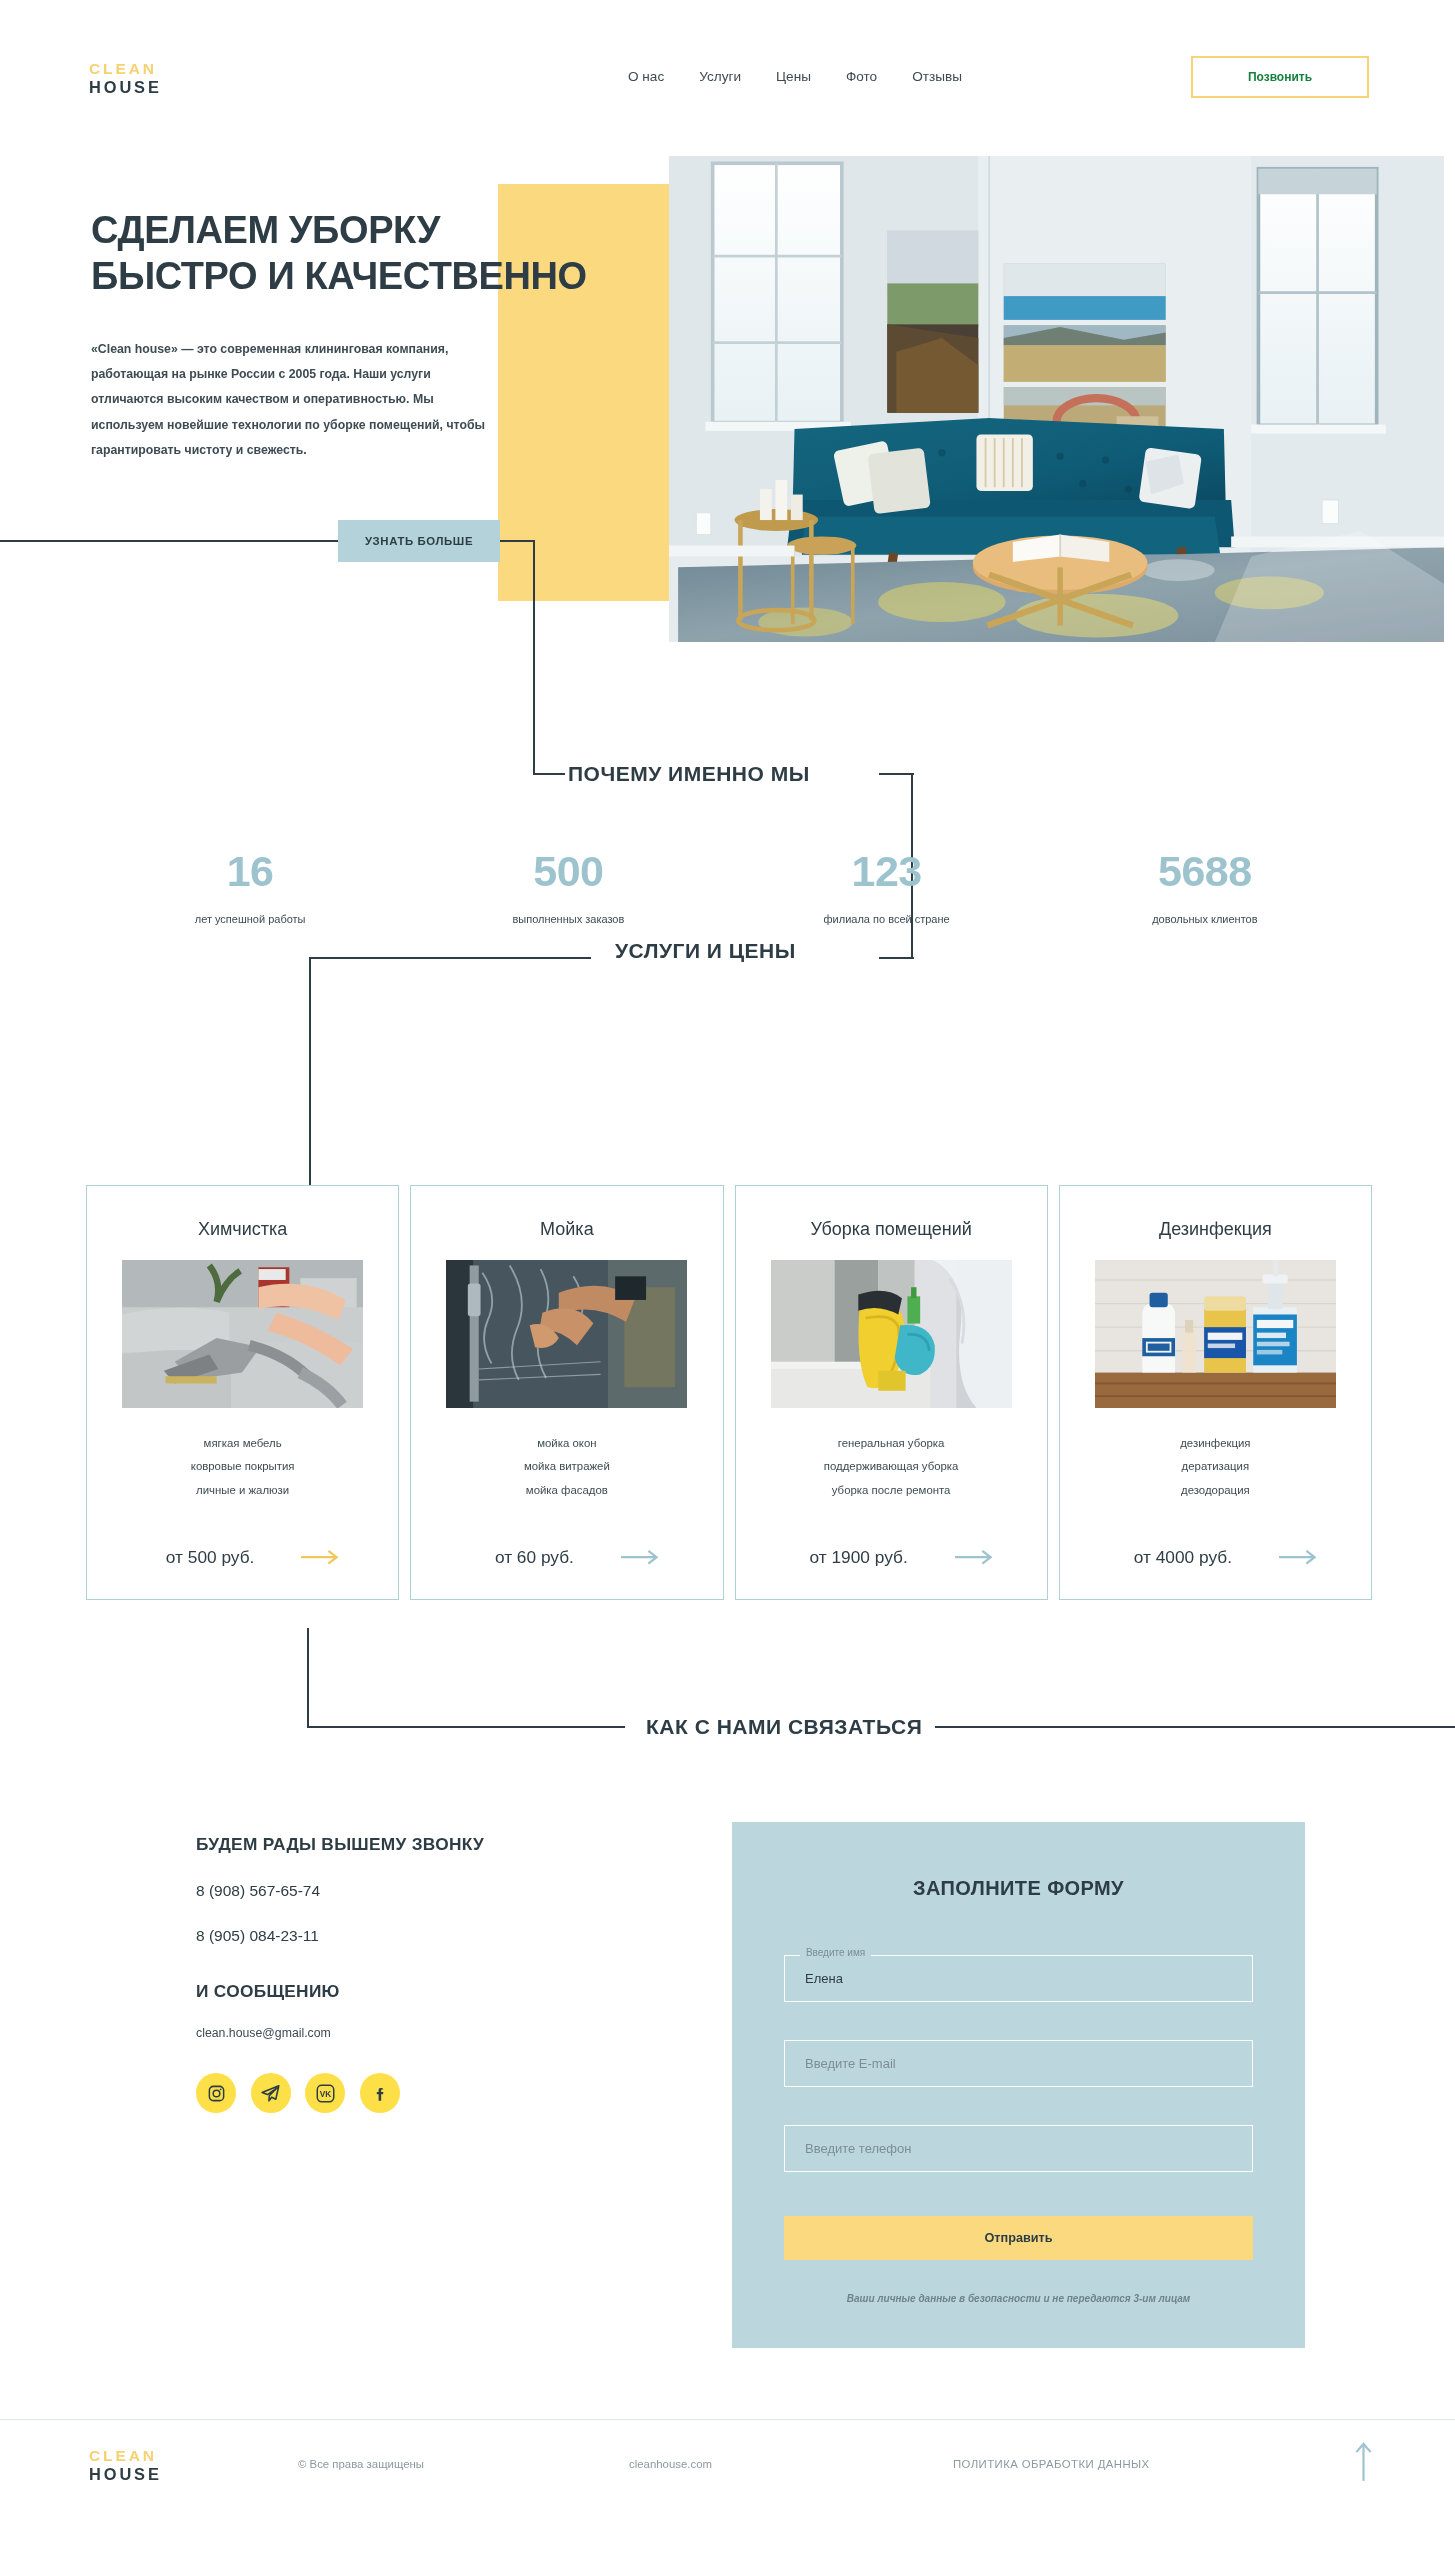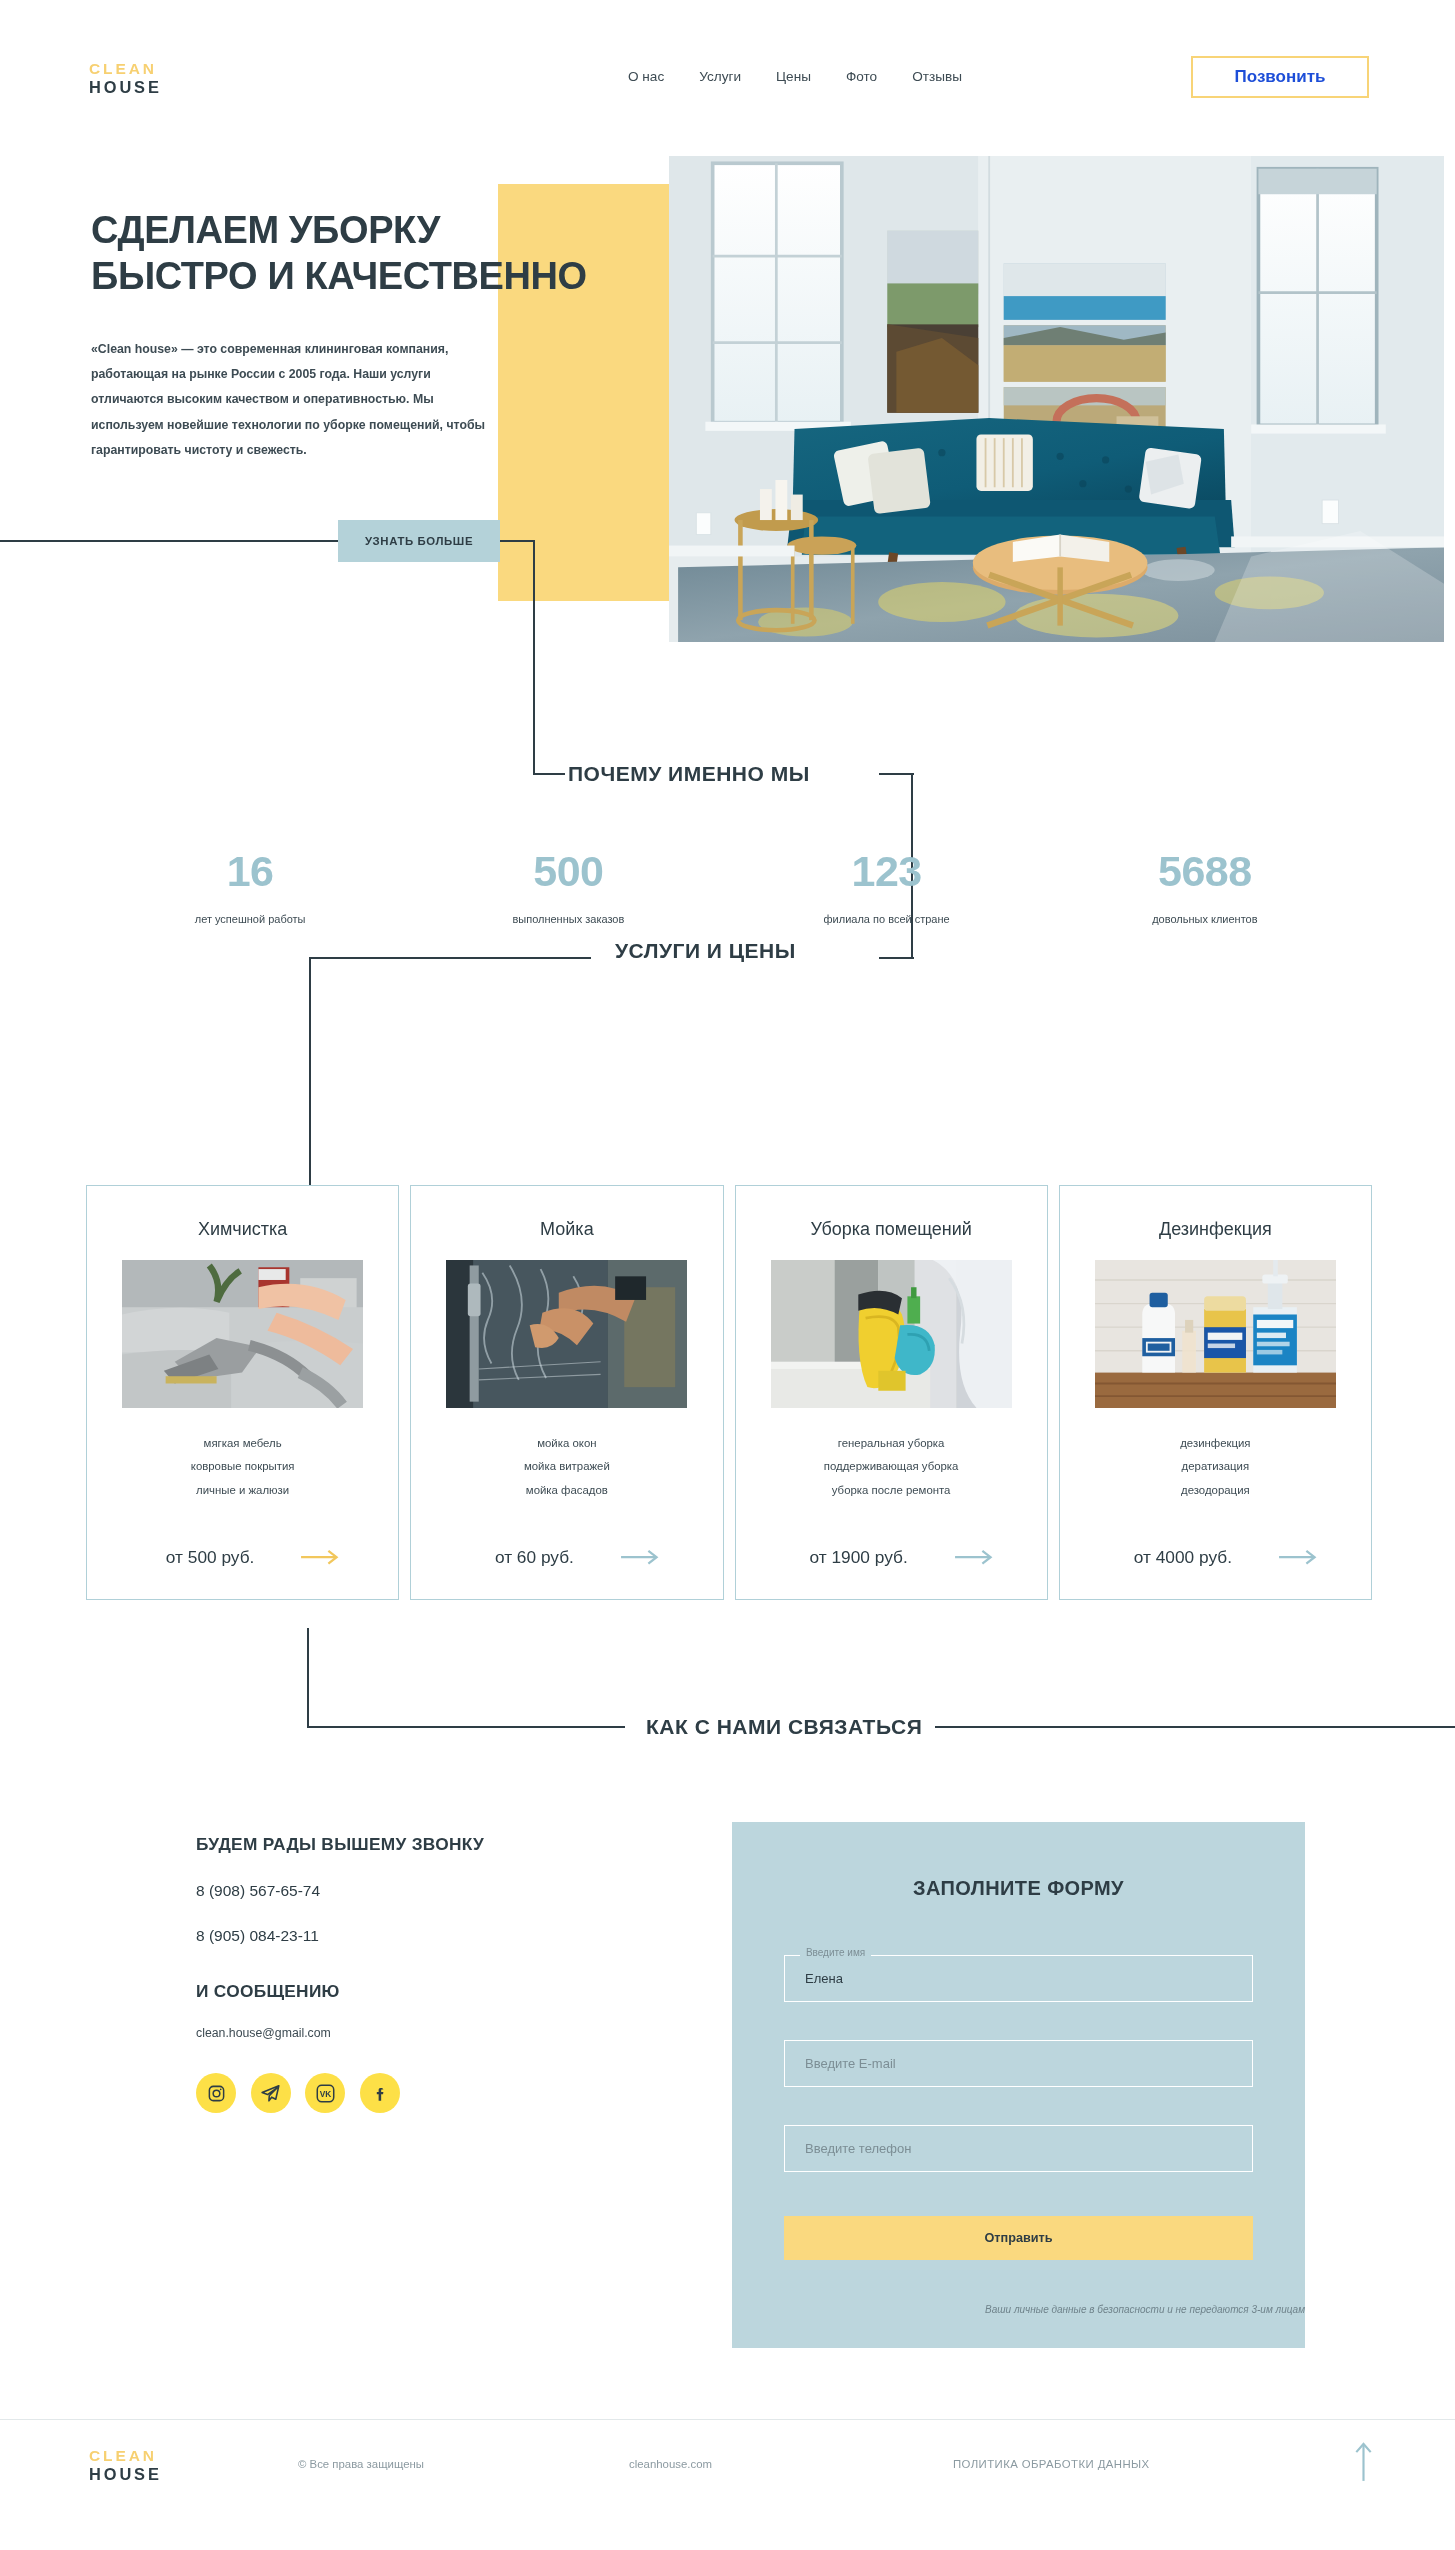--- a/index.html
+++ b/index.html
@@ -27,21 +27,21 @@
   .nav { position: absolute; left: 628px; top: 69px; display: flex; gap: 35px; }
   .nav a {
     font-size: 13.6px; color: #3d4b53; text-decoration: none;
     white-space: nowrap;
   }
   .call-btn {
     position: absolute; left: 1191px; top: 56px;
     width: 178px; height: 42px;
     border: 2.7px solid #f8d477; background: #fff;
     display: flex; align-items: center; justify-content: center;
-    font-size: 17px; font-weight: 700; color: #1d4ed8;
+    font-size: 12px; font-weight: 700; color: #15803d;
     cursor: pointer;
   }
 
   
   .hero-yellow {
     position: absolute; left: 498px; top: 184px;
     width: 173px; height: 417px; background: #fad97f;
   }
   .hero-photo {
     position: absolute; left: 669px; top: 156px;
@@ -186,22 +186,22 @@
     background: #bcd6dd; padding: 0 5.5px;
     font-size: 10px; color: #7c8e95;
   }
   .submit-btn {
     margin: 44px 52px 14px; width: 469px; height: 44px;
     background: #fad97f; border: none; cursor: pointer;
     font-family: "Liberation Sans", sans-serif;
     font-size: 12.7px; font-weight: 700; color: #2e3d45;
   }
   .form-note {
-    margin-top: 28px; text-align: right;
-    font-size: 10px; font-style: italic; color: #6f838b; line-height: 1.55;
+    margin-top: 17px; text-align: center;
+    font-size: 10px; font-style: italic; color: #6f838b; line-height: 1.55; font-weight: bold;
   }
 
   
   .footer-rule {
     position: absolute; left: 0; top: 2419px;
     width: 1455px; height: 0.9px; background: #e2e8ea;
   }
   .foot-logo { position: absolute; left: 89px; top: 2447px; line-height: 1.18; }
   .foot-link {
     position: absolute; top: 2458px; font-size: 11.4px; color: #8b9aa1;

